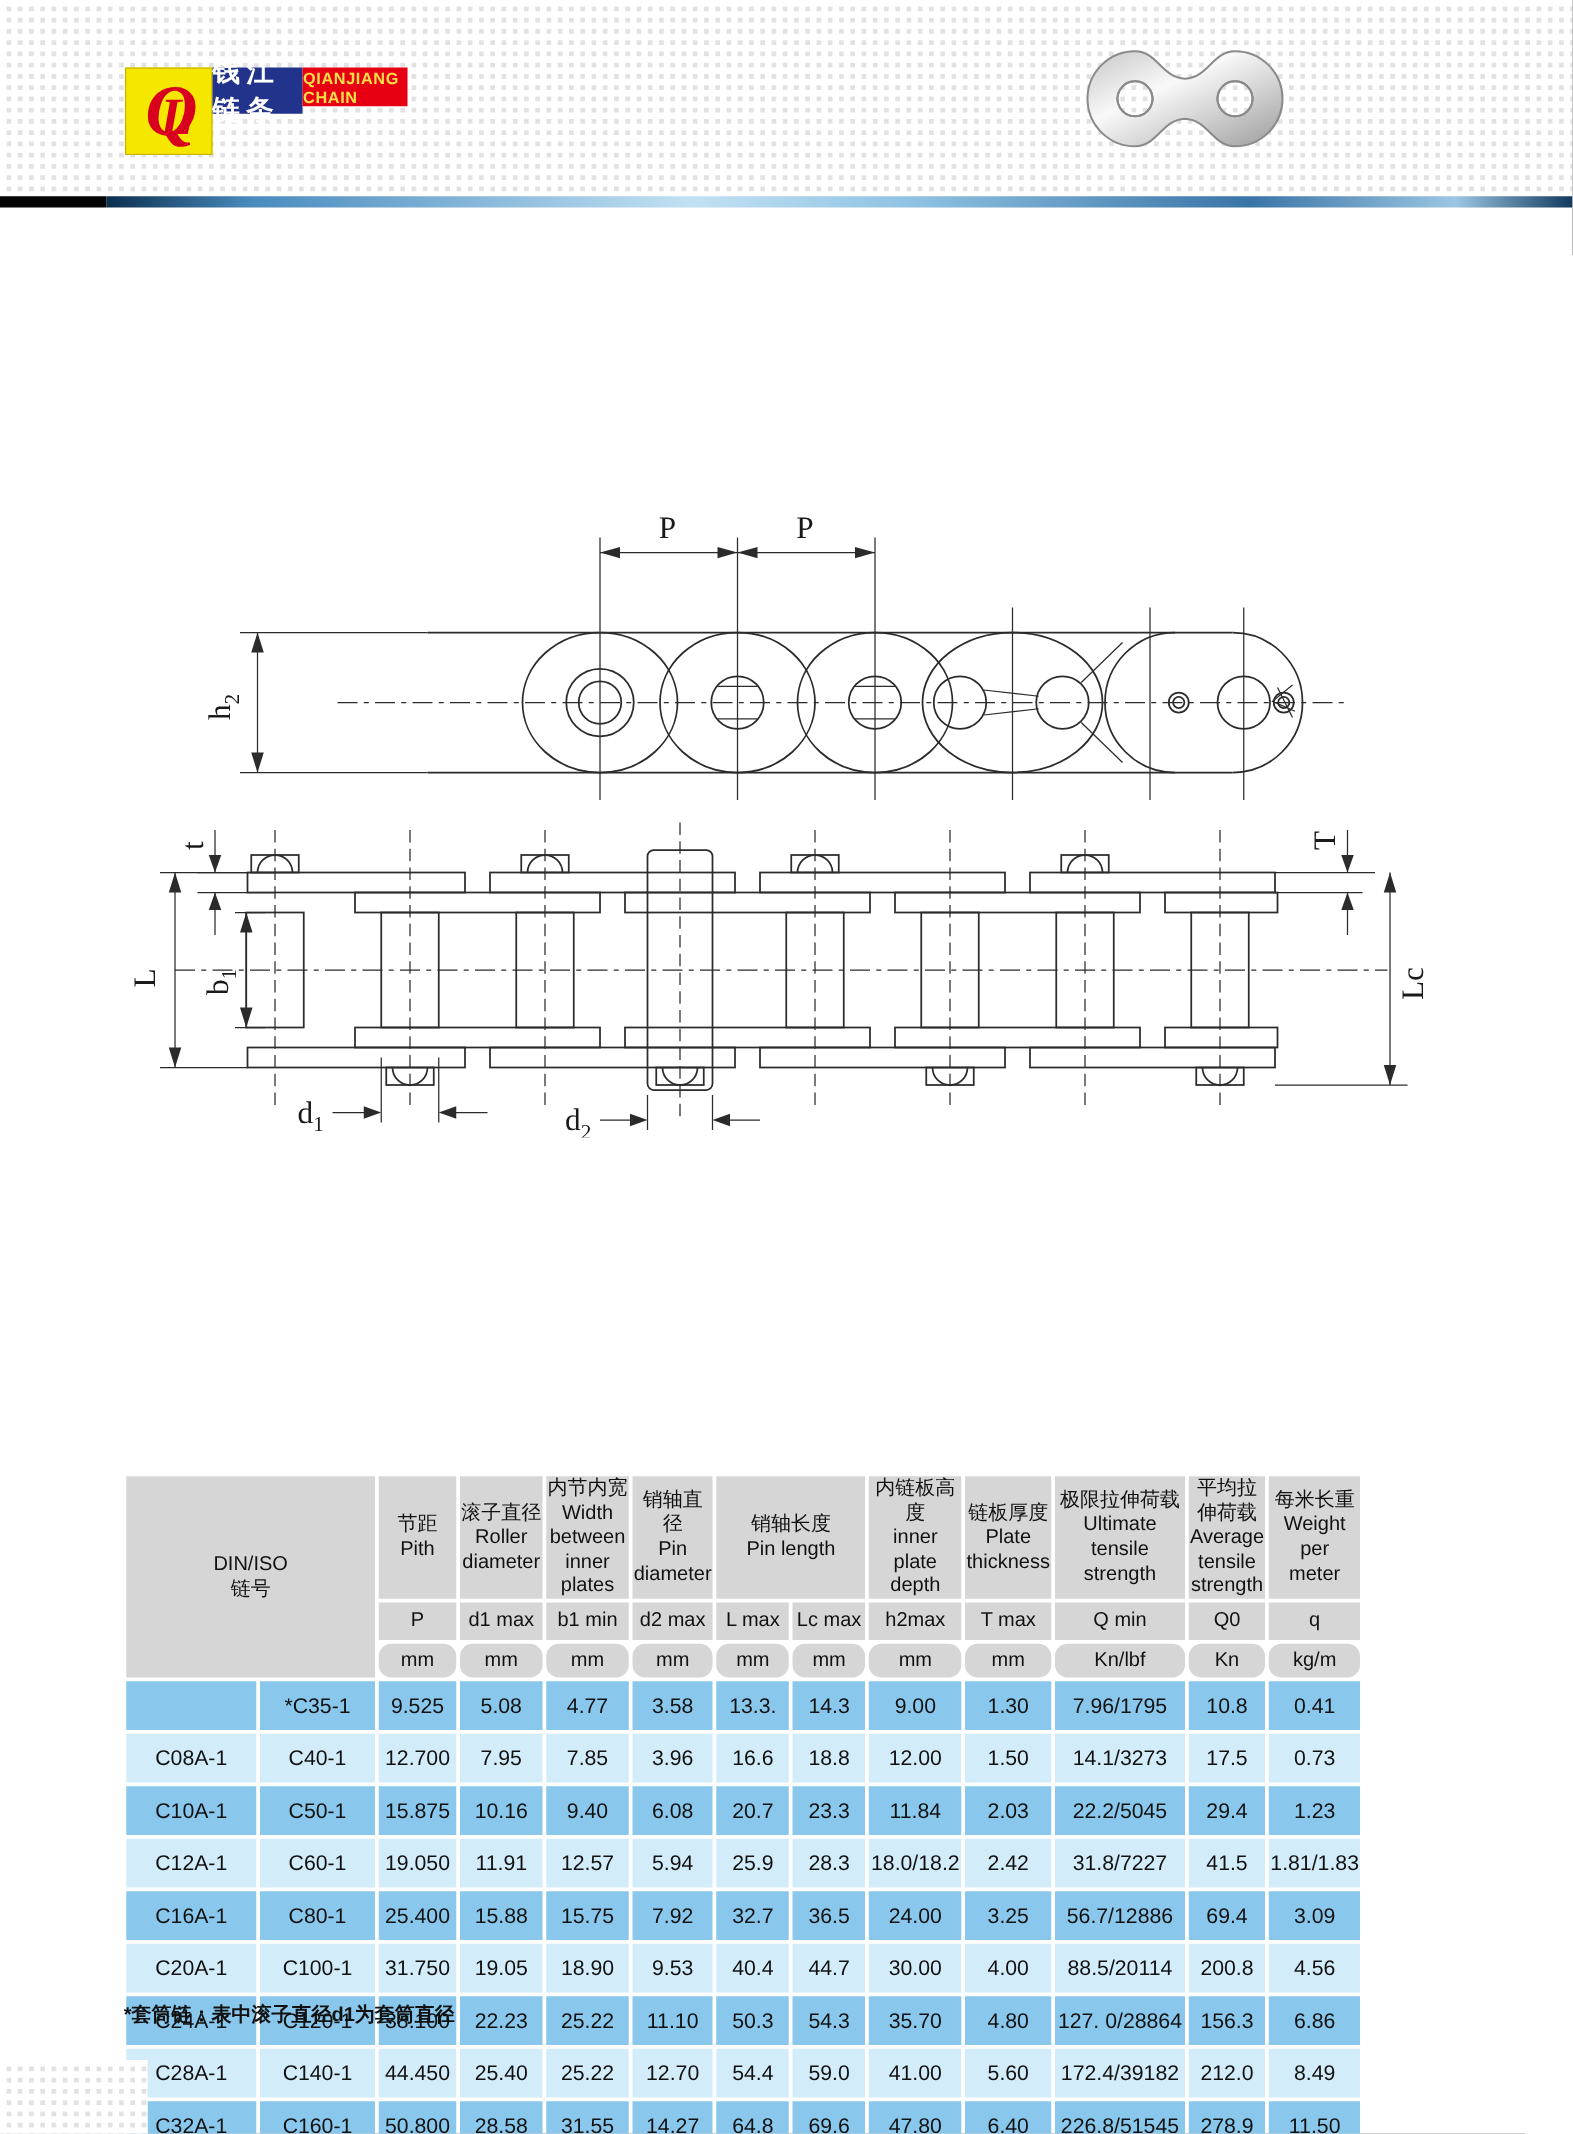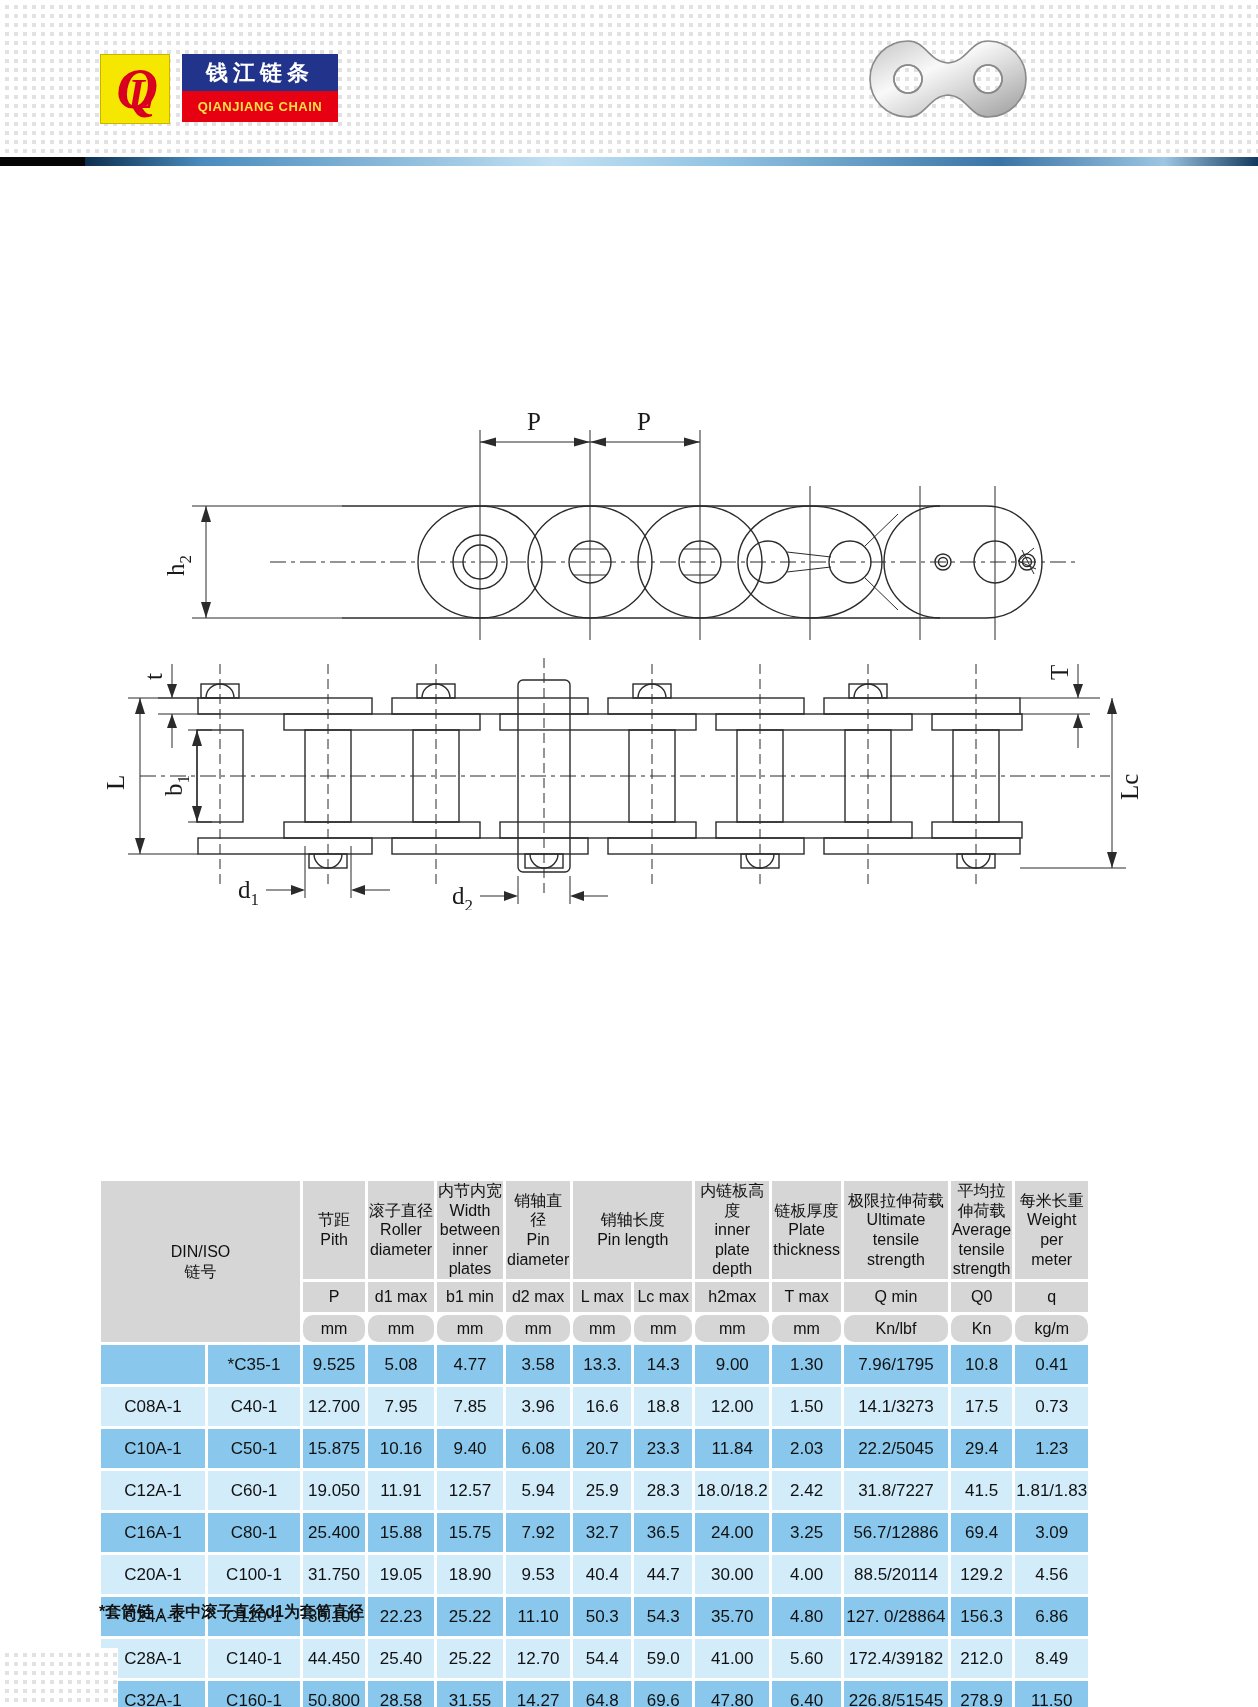--- a/index.html
+++ b/index.html
@@ -12,21 +12,21 @@
     background-size:9px 9px;}
   .top-band{position:absolute;left:0;top:0;width:1258px;height:157px;}
   
   .logo{position:absolute;left:100px;top:54px;display:flex;}
   .logo-mark{width:68px;height:68px;background:#f6e700;border:1px solid #c9b500;
     display:flex;align-items:center;justify-content:center;overflow:hidden;}
   .logo-q{font-family:"Liberation Serif",serif;font-style:italic;font-weight:bold;
     color:#d8001e;font-size:58px;line-height:1;}
   .logo-l{font-family:"Liberation Serif",serif;font-style:italic;font-weight:bold;
     color:#d8001e;font-size:42px;line-height:1;margin-left:-30px;margin-top:10px;}
-  .logo-text{width:156px;display:flex;flex-direction:column;padding-left:12px;}
+  .logo-text{width:156px;display:flex;flex-direction:row;}
   .logo-zh{height:37px;background:#21338b;color:#fff;font-size:22px;font-weight:bold;
     letter-spacing:5px;display:flex;align-items:center;justify-content:center;}
   .logo-en{height:31px;background:#e60012;color:#fde047;font-size:13px;font-weight:bold;
     letter-spacing:.5px;display:flex;align-items:center;justify-content:center;}
   .chain-art{position:absolute;left:860px;top:34px;}
   
   .divider{position:absolute;left:0;top:157px;width:1258px;height:9px;display:flex;}
   .divider-black{width:85px;height:100%;background:#060606;}
   .divider-grad{flex:1;height:100%;background:linear-gradient(90deg,
       #0c2e4e 0%,#4a8cbe 10%,#c2e1f3 40%,#8fc2e2 55%,#3a74a6 78%,#9cc6e2 92%,#123a5e 100%);}
@@ -456,21 +456,21 @@
             <td>C100-1</td>
             <td>31.750</td>
             <td>19.05</td>
             <td>18.90</td>
             <td>9.53</td>
             <td>40.4</td>
             <td>44.7</td>
             <td>30.00</td>
             <td>4.00</td>
             <td>88.5/20114</td>
-            <td>129.2</td>
+            <td>200.8</td>
             <td>4.56</td>
           </tr>
           <tr class="dark">
             <td>C24A-1</td>
             <td>C120-1</td>
             <td>38.100</td>
             <td>22.23</td>
             <td>25.22</td>
             <td>11.10</td>
             <td>50.3</td>

